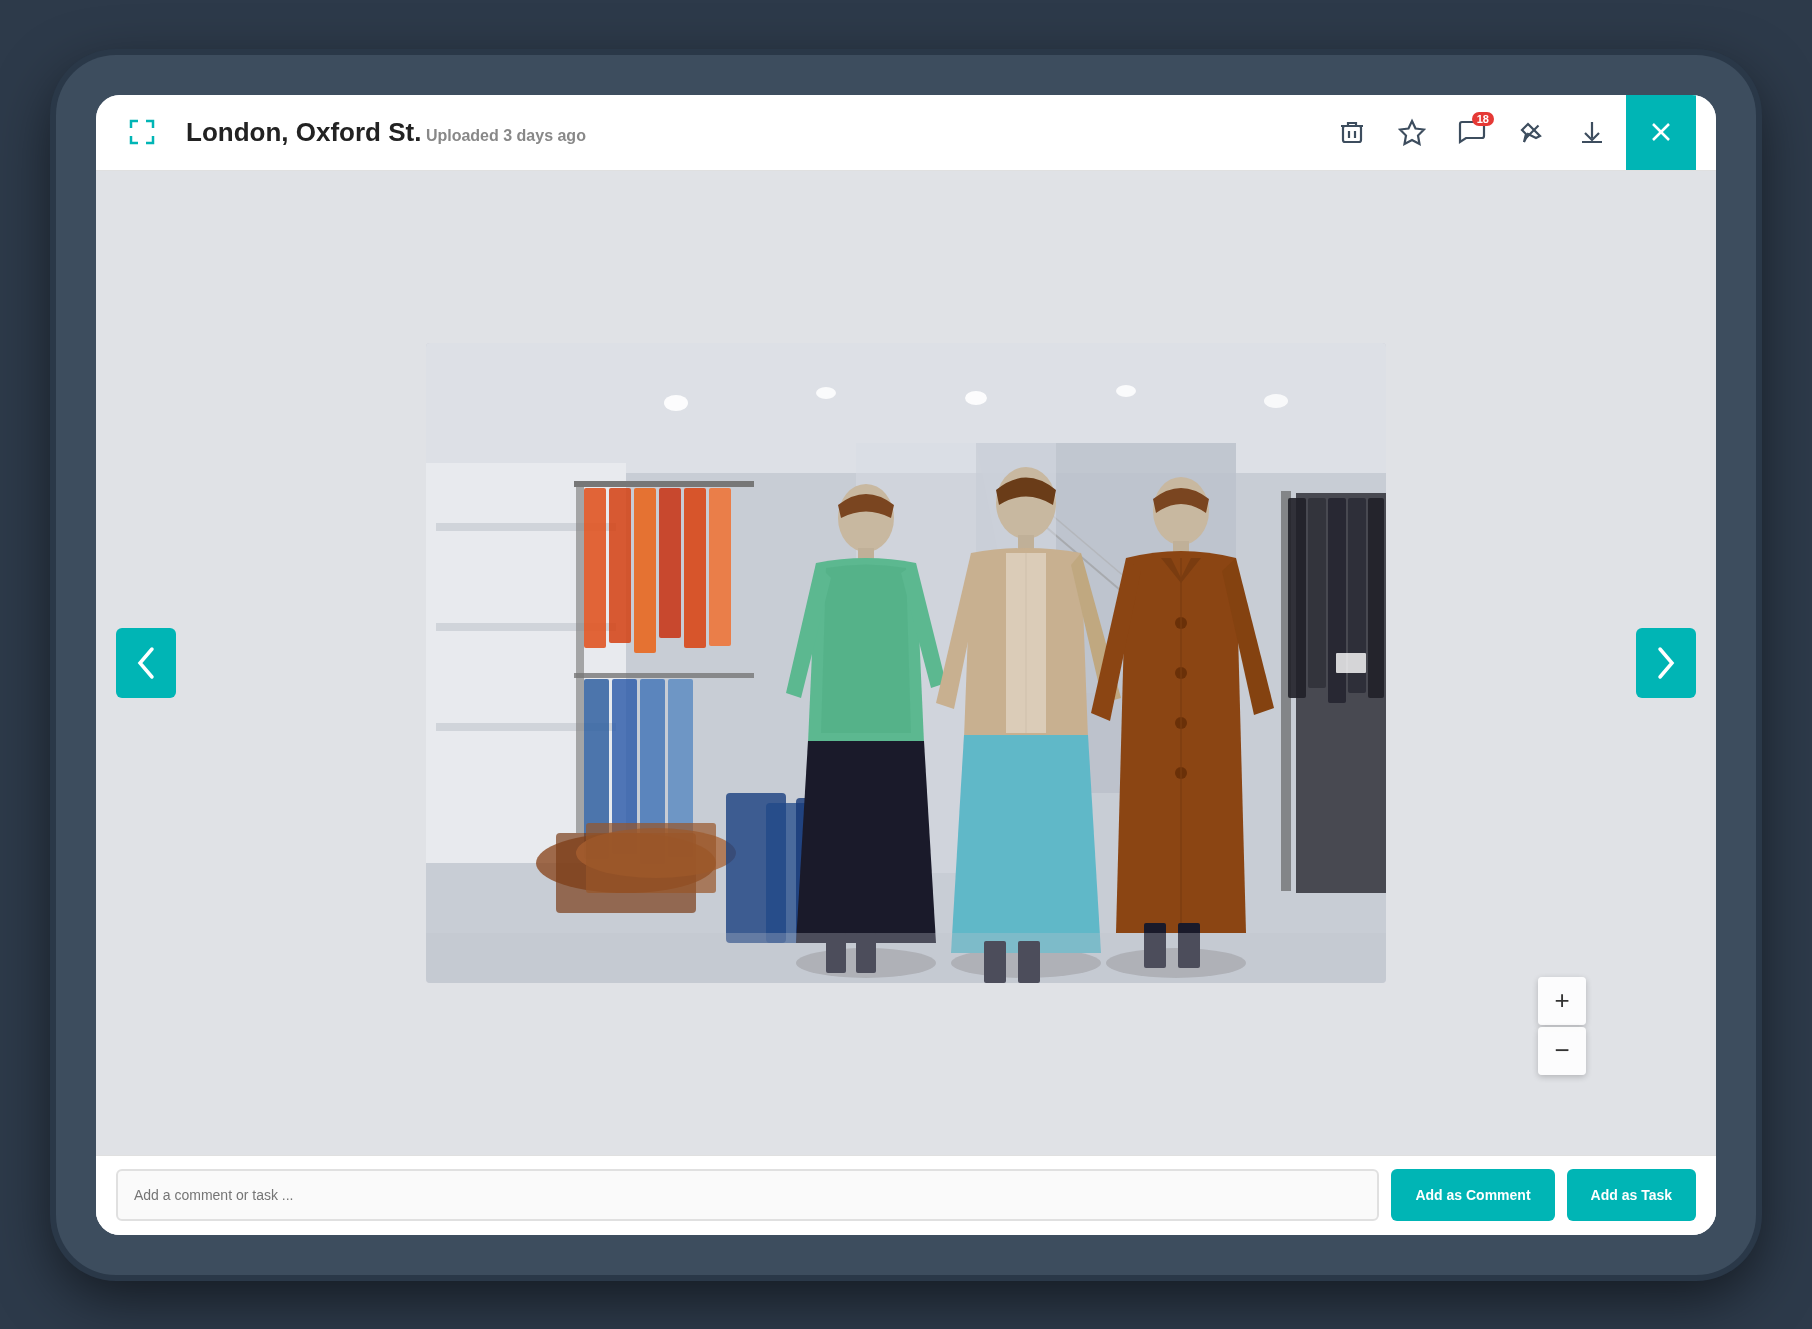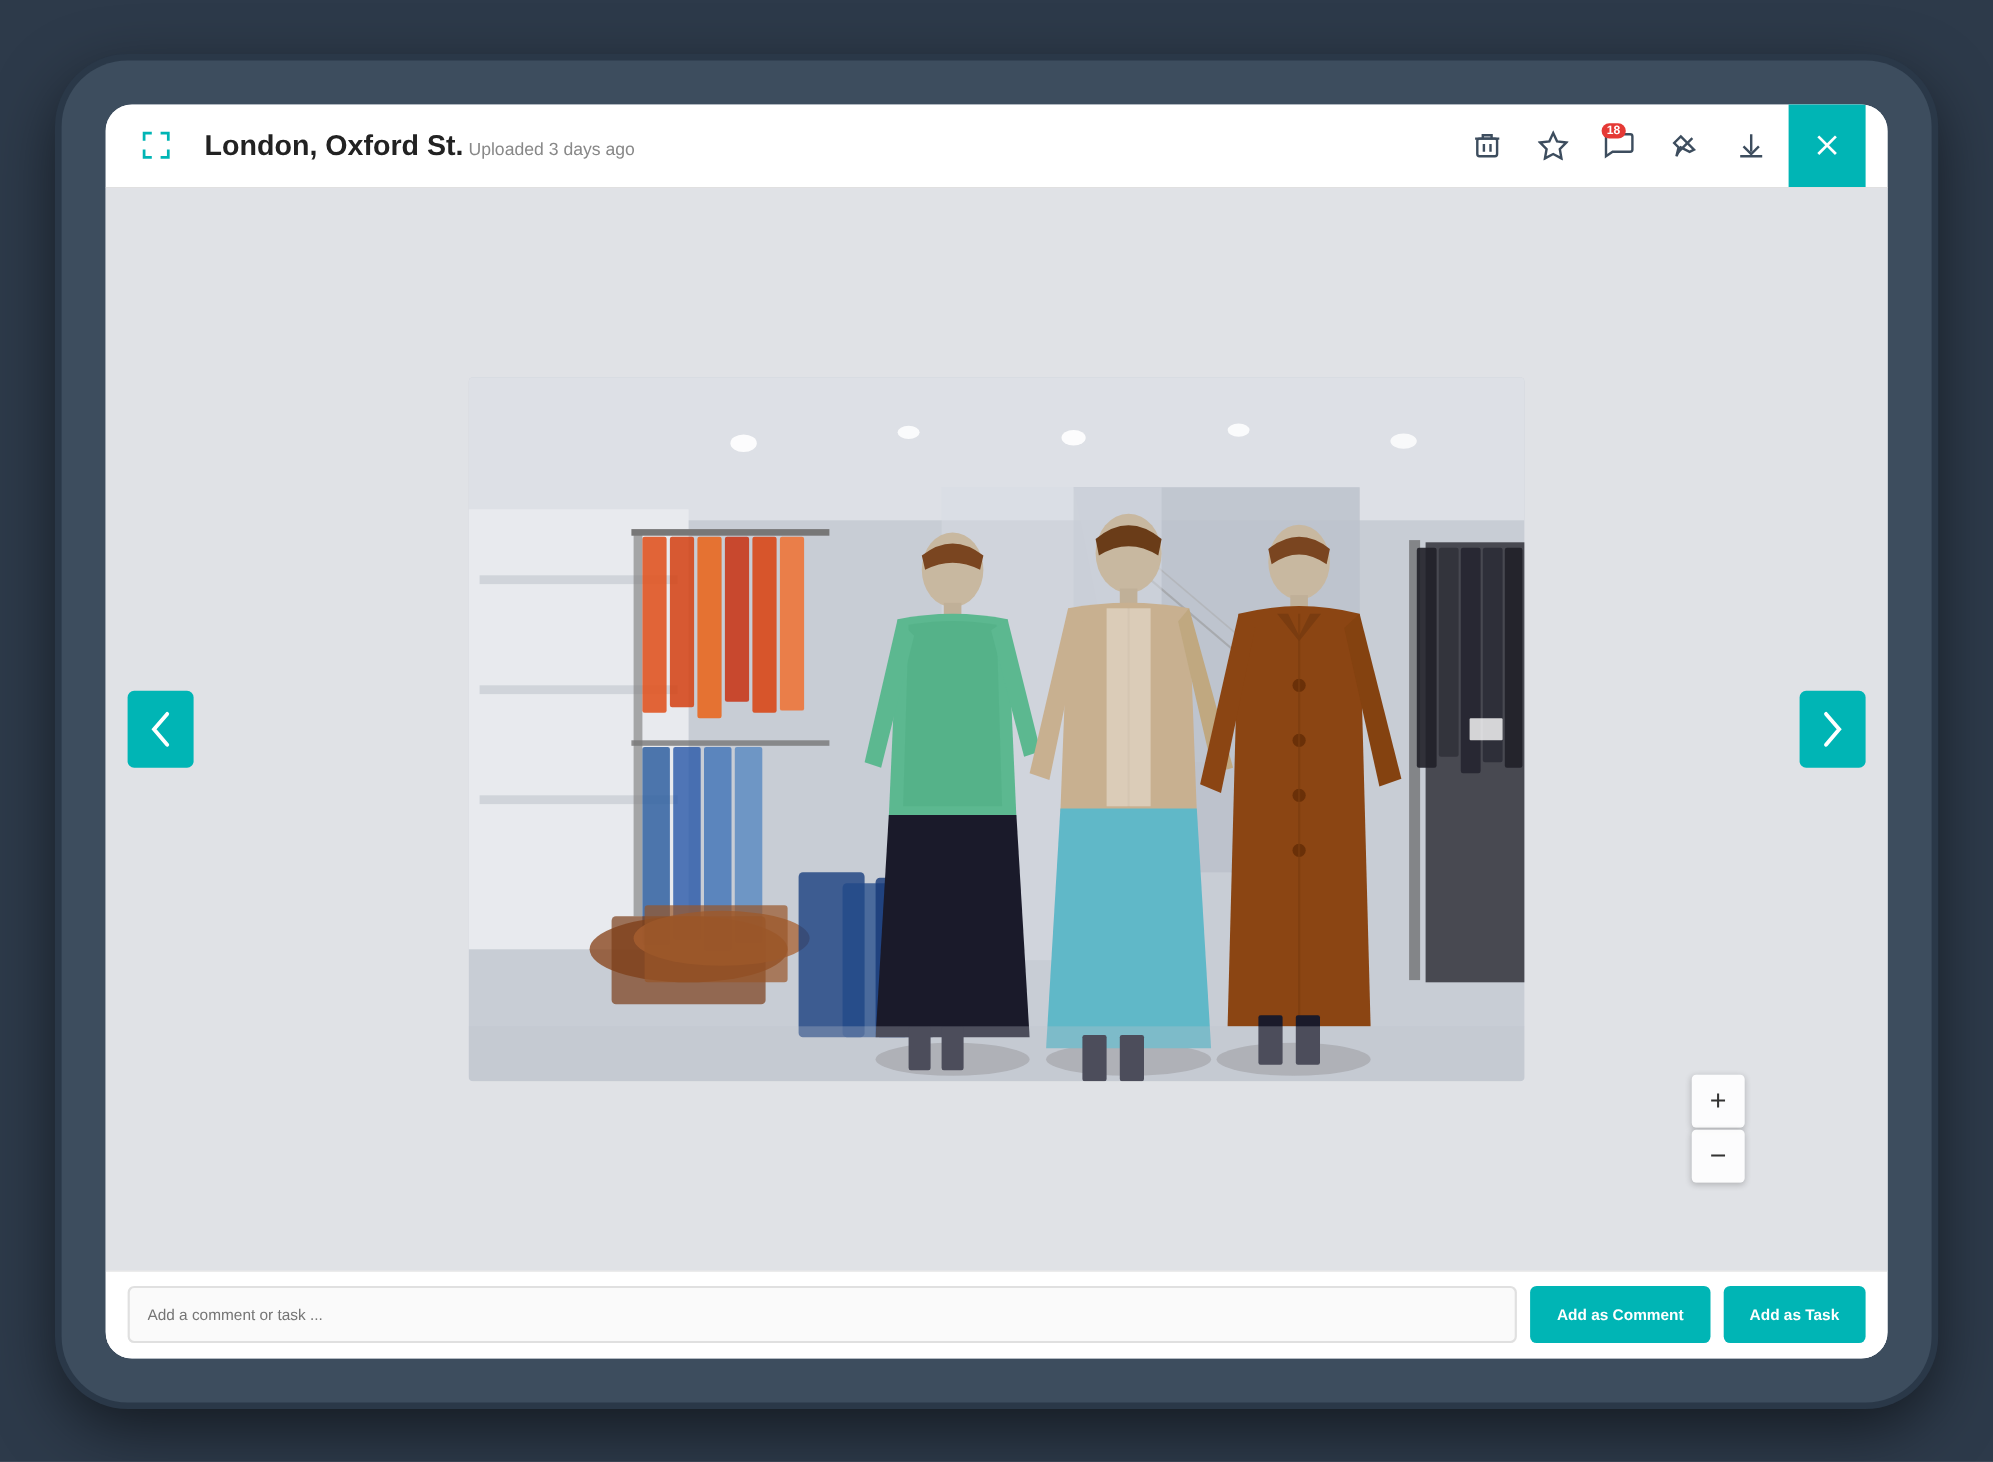--- a/index.html
+++ b/index.html
@@ -57,21 +57,21 @@
     .toolbar-title {
       font-size: 26px;
       font-weight: 700;
       color: #222;
       margin-top: 15px;
     }
 
     .toolbar-subtitle {
       font-size: 16px;
       color: #888;
-      font-weight: 400;
+      font-weight: 700;
     }
 
     .toolbar-right {
       display: flex;
       align-items: center;
       gap: 8px;
     }
 
     .icon-btn {
       width: 52px;
@@ -93,21 +93,21 @@
       background: #00b5b5;
       color: white;
       border-radius: 0;
       width: 70px;
       height: 76px;
     }
 
     .notification-badge {
       position: absolute;
       top: 6px;
-      right: 20px;
+      right: 4px;
       background: #e53935;
       color: white;
       border-radius: 10px;
       font-size: 11px;
       font-weight: 700;
       padding: 1px 5px;
       min-width: 18px;
       text-align: center;
     }
 

